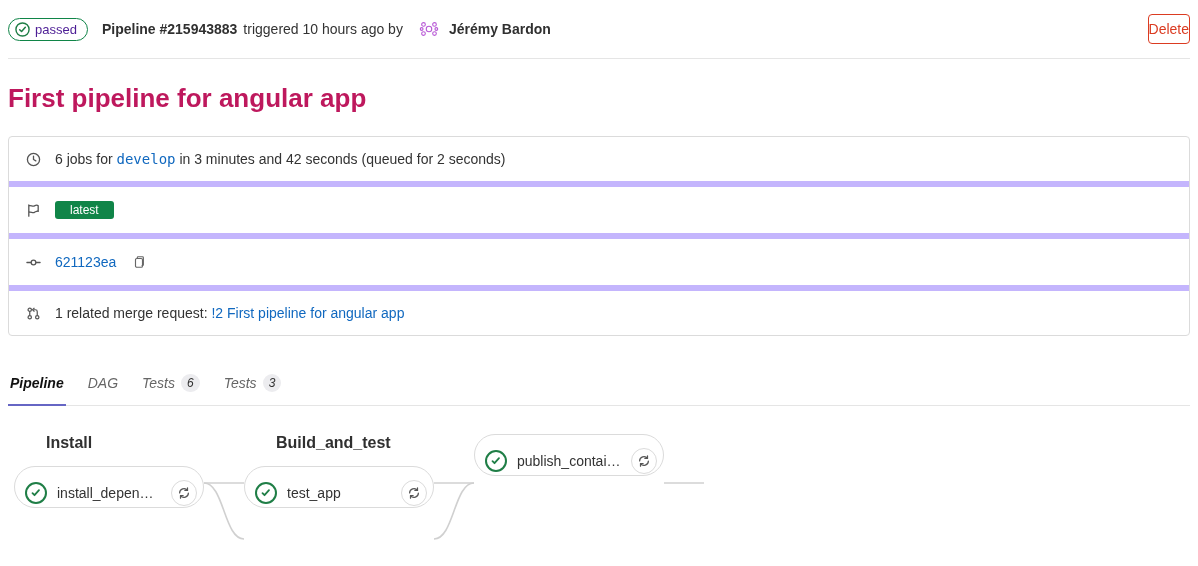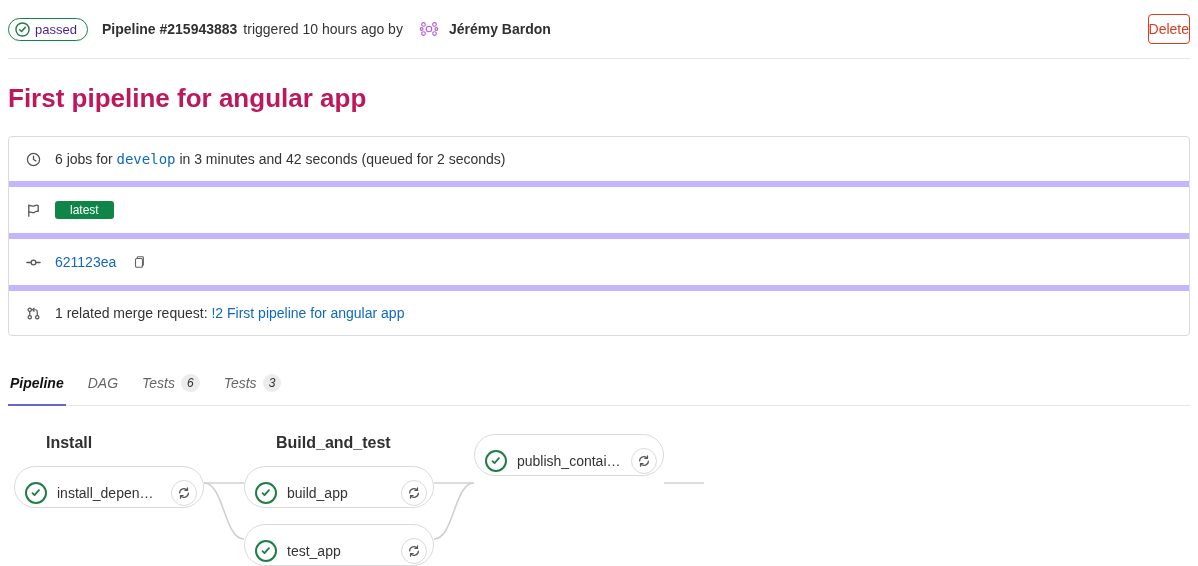--- a/index.html
+++ b/index.html
@@ -287,34 +287,20 @@
       <span class="retry-icon">
         <svg width="14" height="14" viewBox="0 0 16 16">
             <path d="M3 8a5 5 0 019-3M13 8a5 5 0 01-9 3" fill="none" stroke="#555" stroke-width="1.4" stroke-linecap="round"></path>
             <path d="M12 2v3h-3M4 14v-3h3" fill="none" stroke="#555" stroke-width="1.4" stroke-linecap="round" stroke-linejoin="round"></path>
           </svg>
       </span>
       </div>
     </div>
     <div class="stage">
       <div class="stage-title">Build_and_test</div>
-      <div class="job-chip" id="job-1-0">
-      <span class="success-icon">
-        <svg width="12" height="12" viewBox="0 0 12 12">
-            <path d="M2.5 6.2l2 2 4.5-5" fill="none" stroke="#1f7e46" stroke-width="1.8" stroke-linecap="round" stroke-linejoin="round"></path>
-          </svg>
-      </span>
-      <span class="job-name">build_app</span>
-      <span class="retry-icon">
-        <svg width="14" height="14" viewBox="0 0 16 16">
-            <path d="M3 8a5 5 0 019-3M13 8a5 5 0 01-9 3" fill="none" stroke="#555" stroke-width="1.4" stroke-linecap="round"></path>
-            <path d="M12 2v3h-3M4 14v-3h3" fill="none" stroke="#555" stroke-width="1.4" stroke-linecap="round" stroke-linejoin="round"></path>
-          </svg>
-      </span>
-      </div>
       <div class="job-chip" id="job-1-1">
       <span class="success-icon">
         <svg width="12" height="12" viewBox="0 0 12 12">
             <path d="M2.5 6.2l2 2 4.5-5" fill="none" stroke="#1f7e46" stroke-width="1.8" stroke-linecap="round" stroke-linejoin="round"></path>
           </svg>
       </span>
       <span class="job-name">test_app</span>
       <span class="retry-icon">
         <svg width="14" height="14" viewBox="0 0 16 16">
             <path d="M3 8a5 5 0 019-3M13 8a5 5 0 01-9 3" fill="none" stroke="#555" stroke-width="1.4" stroke-linecap="round"></path>

